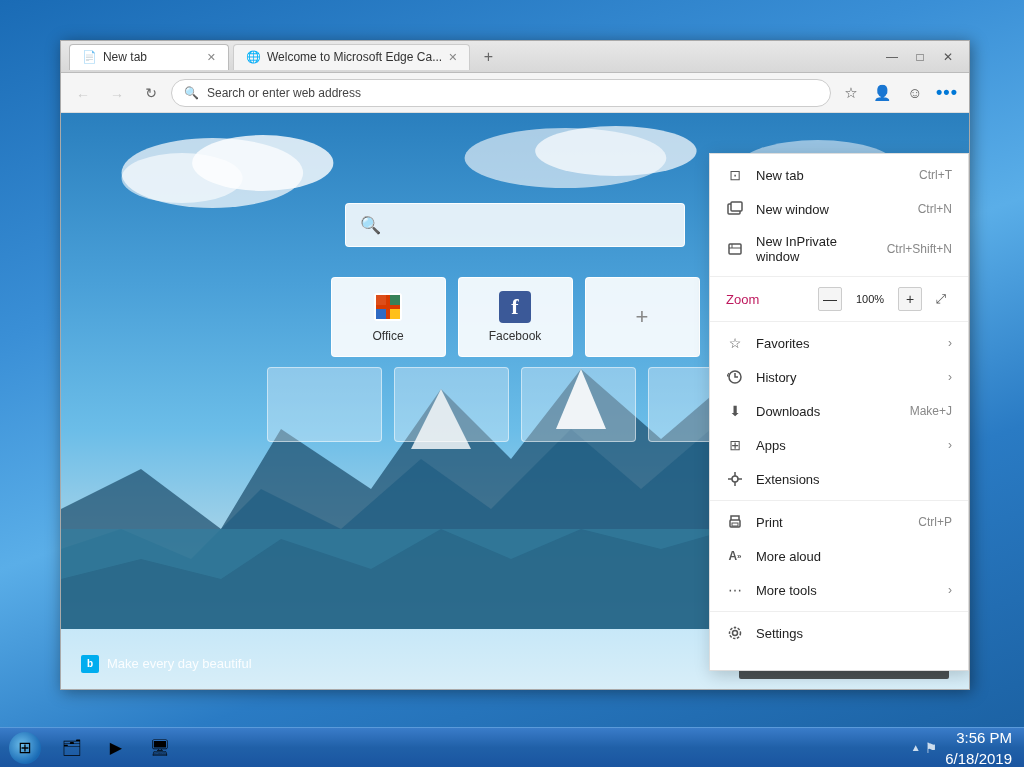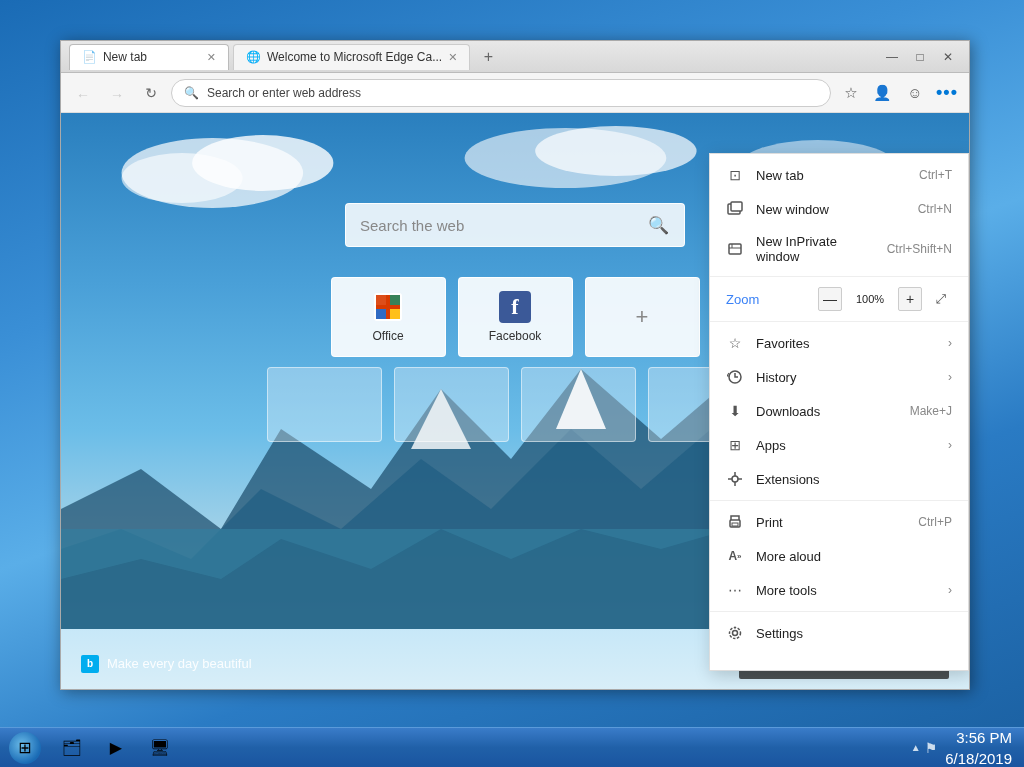--- a/index.html
+++ b/index.html
@@ -434,21 +434,21 @@
       margin: 4px 0;
     }
     .zoom-row {
       display: flex;
       align-items: center;
       padding: 6px 16px;
       gap: 8px;
     }
     .zoom-label {
       font-size: 13px;
-      color: #3b82f6;
+      color: #be185d;
       flex: 1;
     }
     .zoom-btn {
       width: 24px;
       height: 24px;
       border: 1px solid #ccc;
       background: #f5f5f5;
       display: flex;
       align-items: center;
       justify-content: center;
@@ -536,21 +536,20 @@
           <ellipse cx="150" cy="50" rx="90" ry="35" fill="white" opacity="0.7"></ellipse>
           <ellipse cx="200" cy="40" rx="70" ry="28" fill="white" opacity="0.8"></ellipse>
           <ellipse cx="120" cy="55" rx="60" ry="25" fill="white" opacity="0.6"></ellipse>
           <ellipse cx="500" cy="35" rx="100" ry="30" fill="white" opacity="0.6"></ellipse>
           <ellipse cx="550" cy="28" rx="80" ry="25" fill="white" opacity="0.7"></ellipse>
           <ellipse cx="750" cy="45" rx="80" ry="28" fill="white" opacity="0.5"></ellipse>
         </svg>
 
         <div class="search-container">
           <div class="search-box">
-            <span class="search-placeholder">Search the web</span>
             <span class="search-btn">🔍</span>
           </div>
         </div>
 
         <div class="shortcuts-row">
 
           <div class="shortcut-tile">
             <svg width="32" height="32" viewBox="0 0 32 32">
               <rect x="2" y="2" width="28" height="28" rx="3" fill="white"></rect>
               <rect x="14" y="4" width="4" height="24" fill="#D83B01"></rect>

